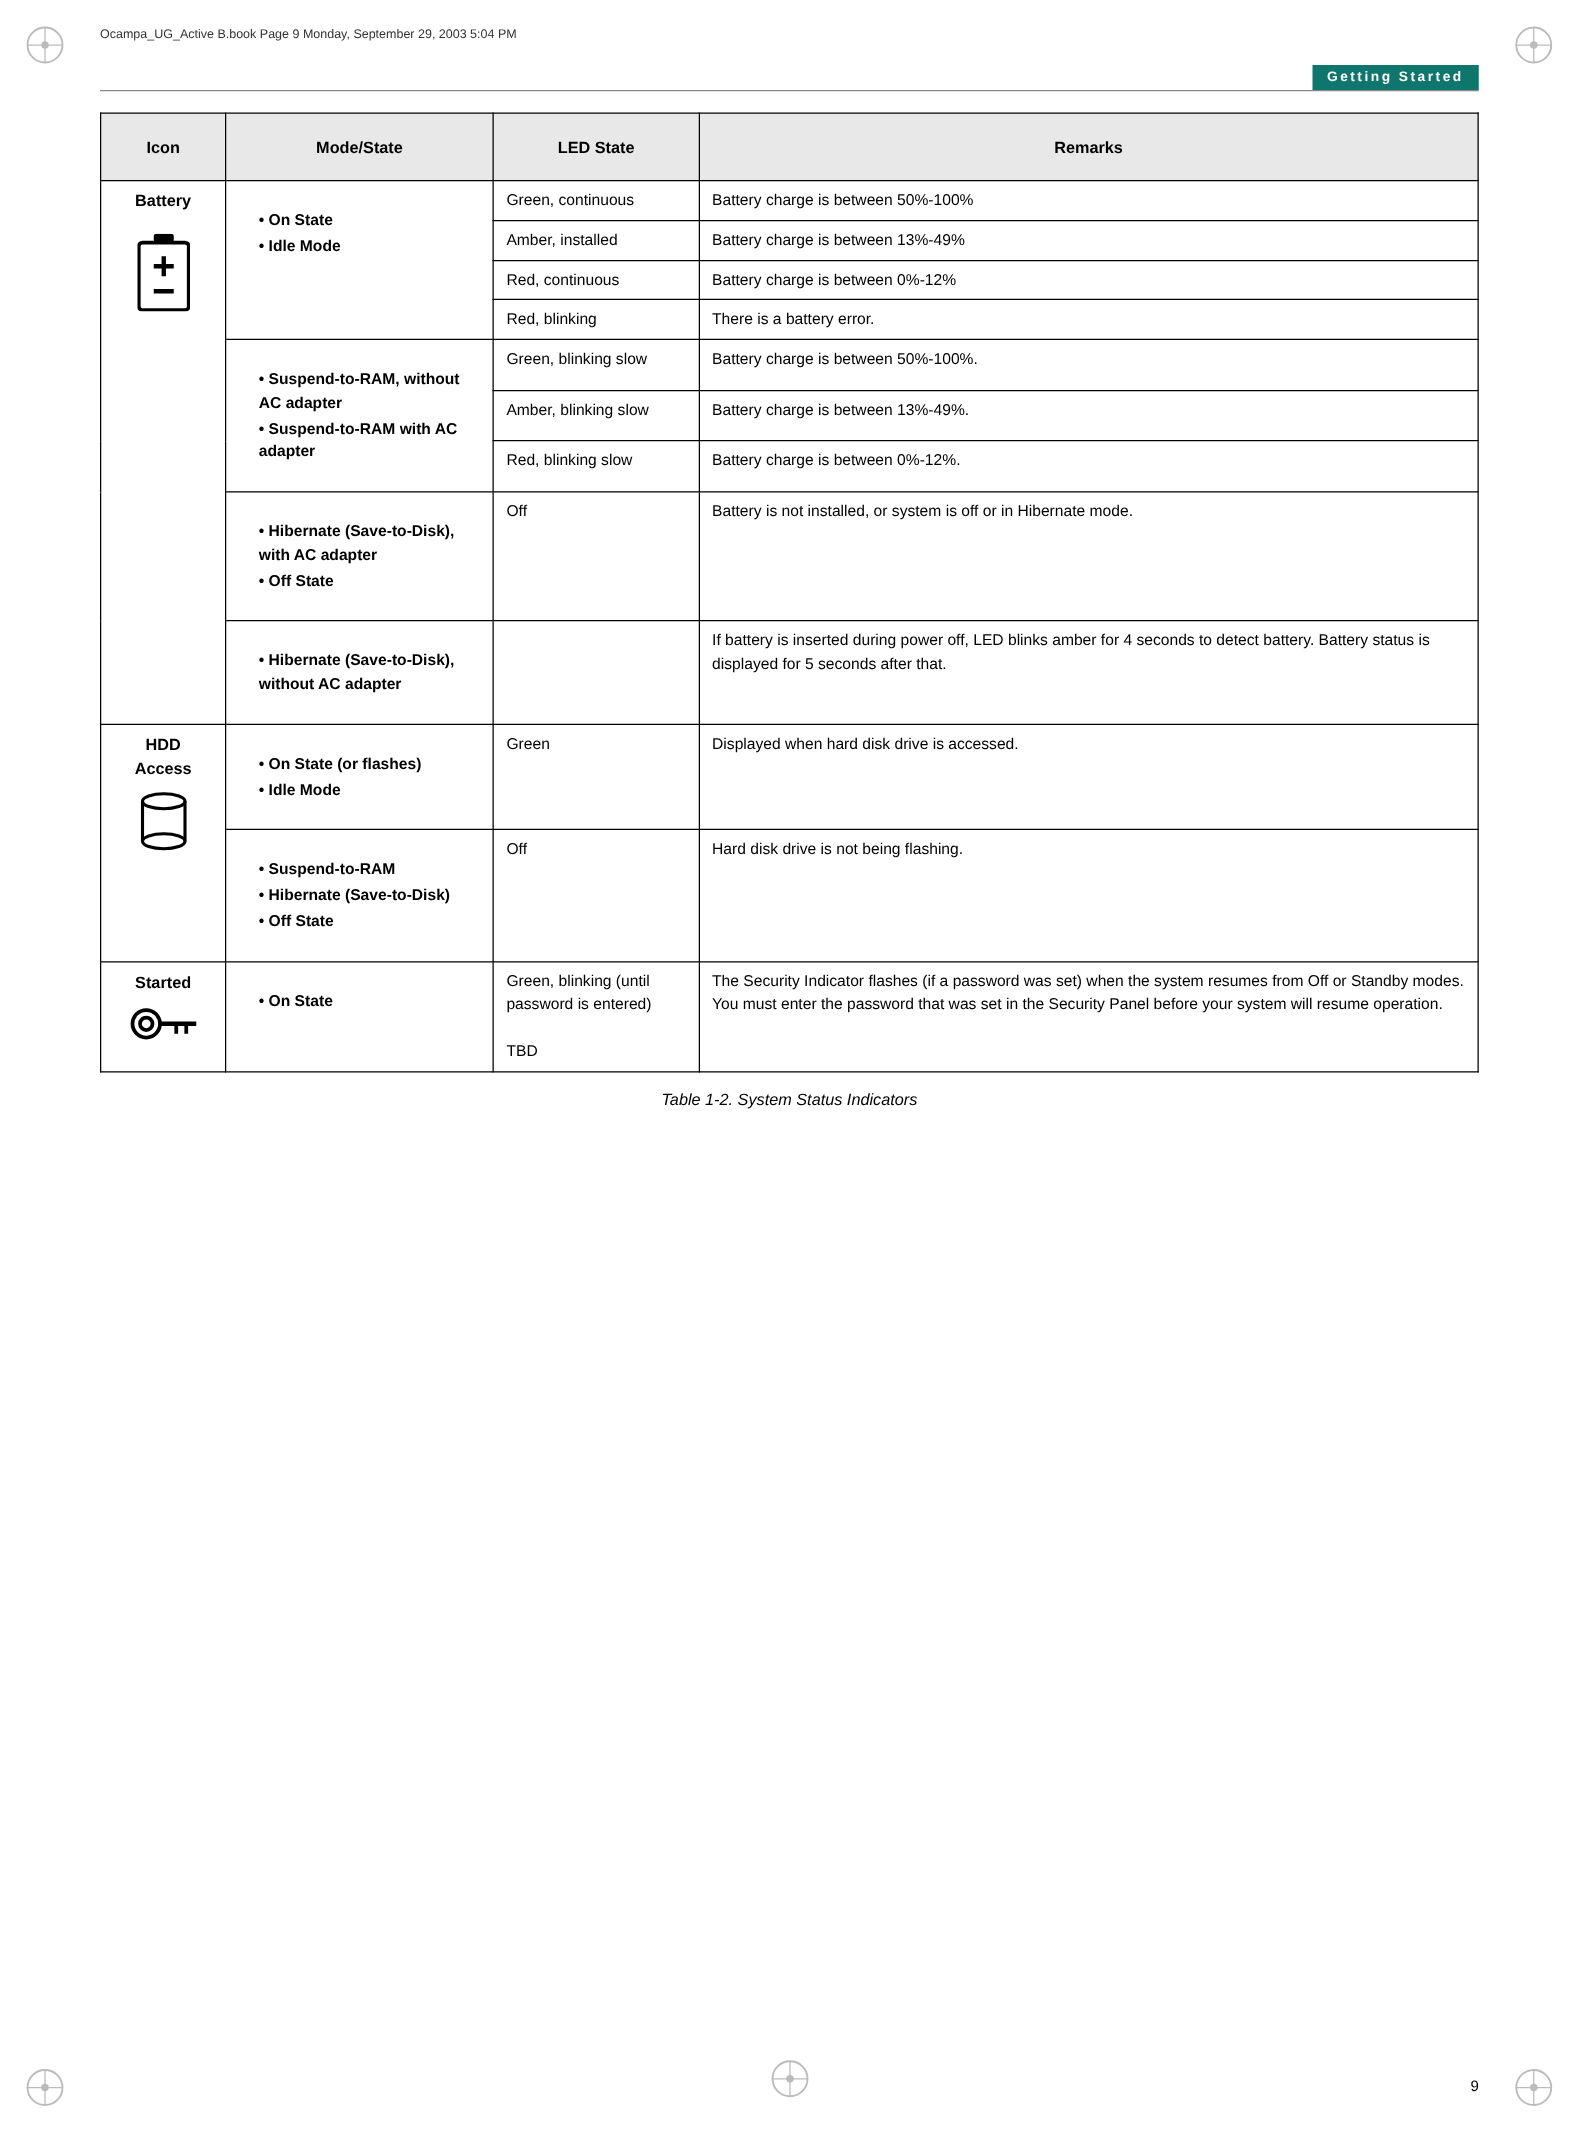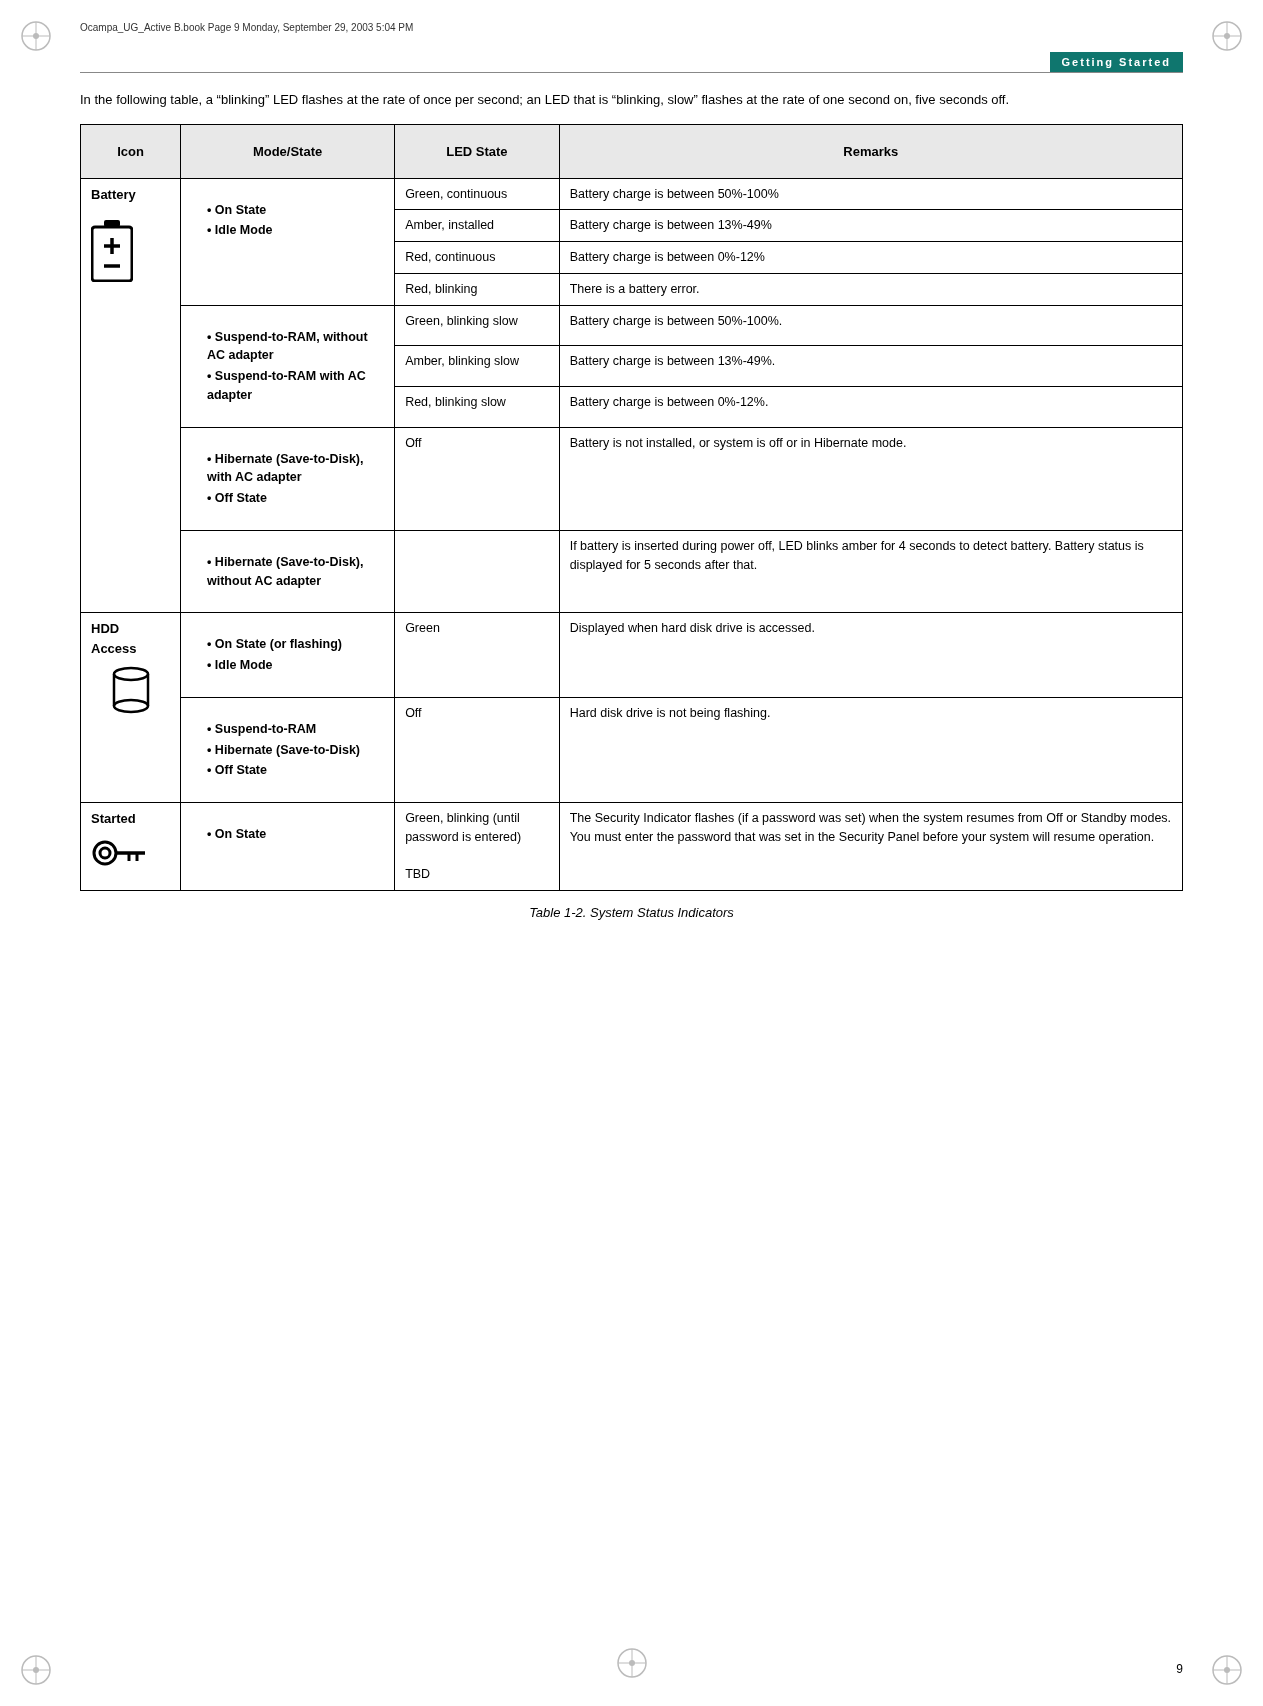--- a/index.html
+++ b/index.html
@@ -84,21 +84,21 @@
     .status-table td {
       border: 1px solid #000;
       padding: 6px 10px;
       vertical-align: top;
       font-size: 12.5px;
       line-height: 1.5;
     }
 
     .icon-cell {
       width: 100px;
-      text-align: left;
+      text-align: center;
       vertical-align: top;
       font-weight: bold;
       padding: 8px 10px;
       margin-top: 48px;
     }
 
     .icon-cell .icon-label {
       font-weight: bold;
       font-size: 13px;
       margin-bottom: 8px;
@@ -219,21 +219,20 @@
 
 <div class="file-info">Ocampa_UG_Active B.book  Page 9  Monday, September 29, 2003  5:04 PM</div>
 
 <div class="header-rule"></div>
 
 <div class="page-header">
   <span class="header-title-bar">Getting Started</span>
 </div>
 
 <div class="main-content">
-  <p class="intro-text">In the following table, a “blinking” LED flashes at the rate of once per second; an LED that is “blinking, slow” flashes at the rate of one second on, five seconds off.</p>
 
   <table class="status-table">
     <thead>
       <tr>
         <th>Icon</th>
         <th>Mode/State</th>
         <th>LED State</th>
         <th>Remarks</th>
       </tr>
     </thead>
@@ -323,21 +322,21 @@
 
               <ellipse cx="20" cy="8" rx="17" ry="6" fill="none" stroke="#000" stroke-width="2.5"></ellipse>
               <line x1="3" y1="8" x2="3" y2="40" stroke="#000" stroke-width="2.5"></line>
               <line x1="37" y1="8" x2="37" y2="40" stroke="#000" stroke-width="2.5"></line>
               <ellipse cx="20" cy="40" rx="17" ry="6" fill="none" stroke="#000" stroke-width="2.5"></ellipse>
             </svg>
           </div>
         </td>
         <td>
           <ul class="mode-list">
-            <li>On State (or flashing)</li>
+            <li>On State (or flashes)</li>
             <li>Idle Mode</li>
           </ul>
         </td>
         <td>Green</td>
         <td>Displayed when hard disk drive is accessed.</td>
       </tr>
       <tr>
         <td>
           <ul class="mode-list">
             <li>Suspend-to-RAM</li>

